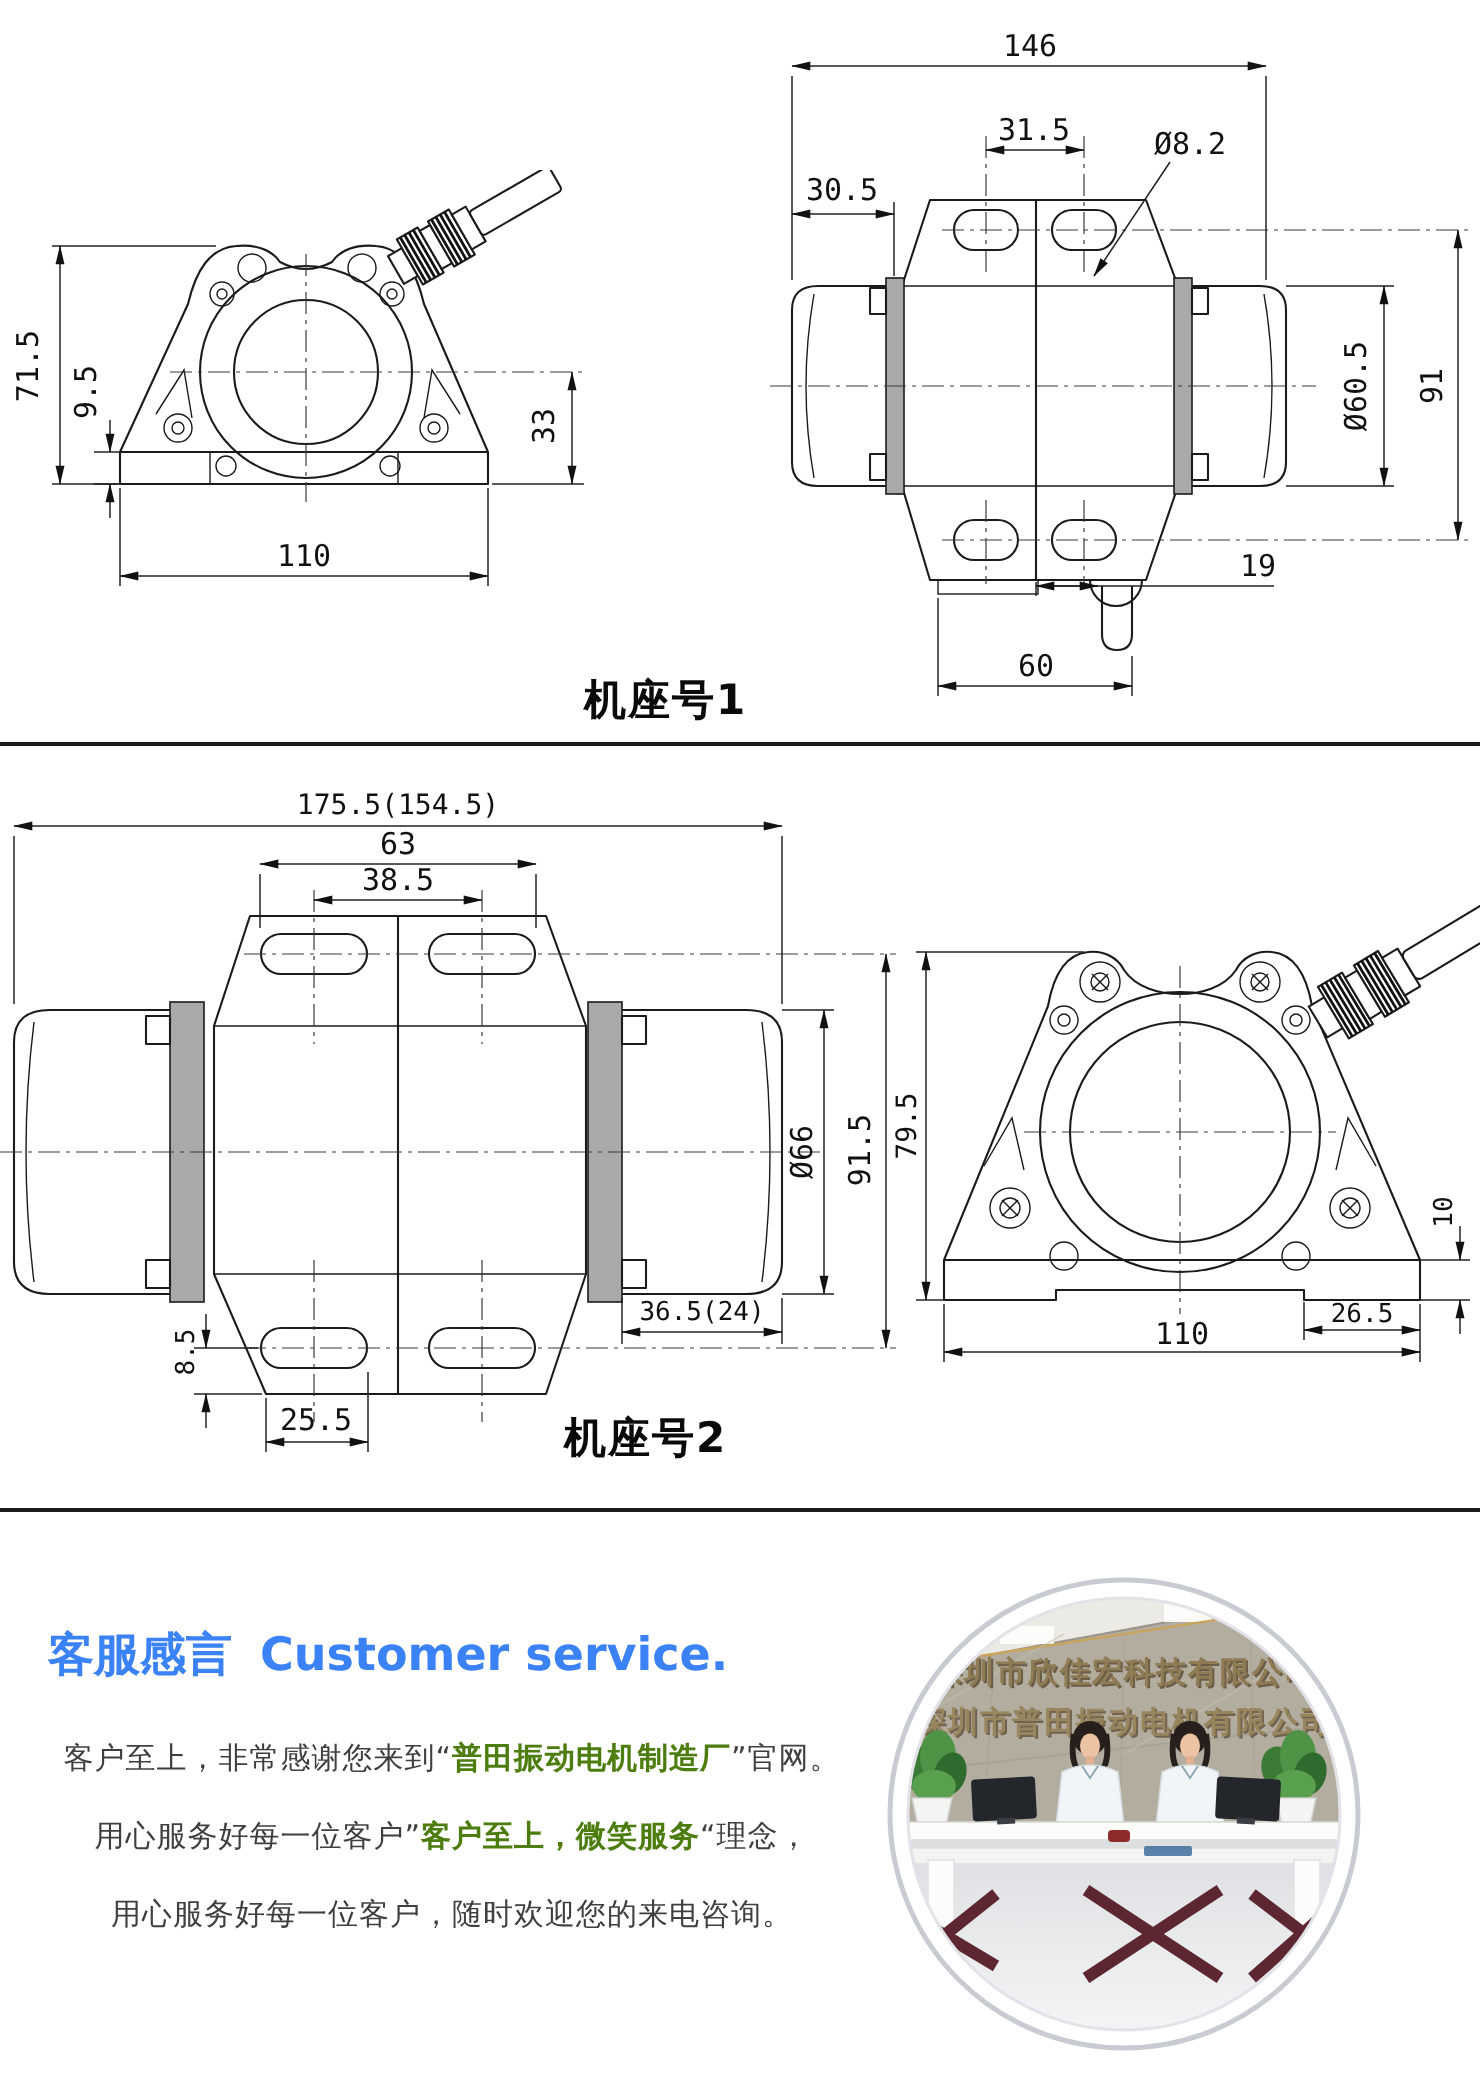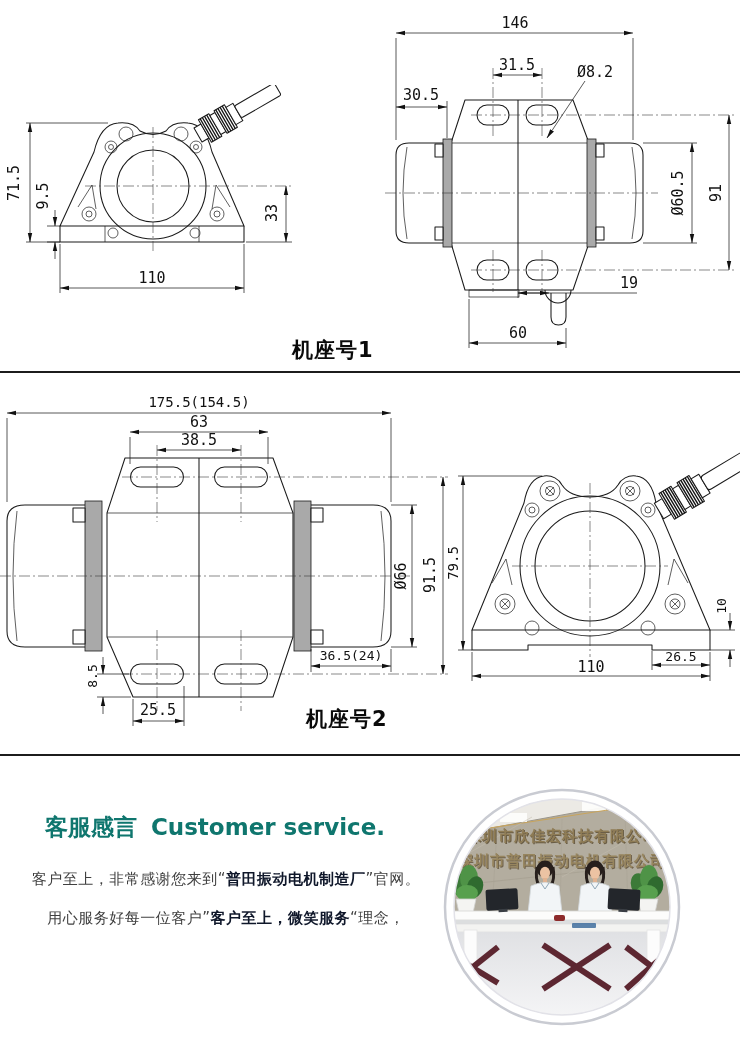--- a/index.html
+++ b/index.html
@@ -13,26 +13,26 @@
   .ln{fill:none;stroke:#1b1b1b;stroke-width:1.05;stroke-linejoin:round;}
   .fw{fill:#fff;stroke:#1b1b1b;stroke-width:1.05;stroke-linejoin:round;}
   .tn{fill:none;stroke:#1b1b1b;stroke-width:0.7;}
   .dm{fill:none;stroke:#222;stroke-width:0.75;}
   .cl{fill:none;stroke:#3a3a3a;stroke-width:0.6;stroke-dasharray:11 3 2 3;}
   .hb{fill:#a9a9a9;stroke:#1b1b1b;stroke-width:0.8;}
   .rib{stroke:#111;stroke-width:1.4;}
   text.dt{font-family:"DejaVu Sans Mono","Liberation Mono",monospace;font-size:15px;fill:#111;}
   text.ds{font-family:"DejaVu Sans Mono","Liberation Mono",monospace;font-size:13px;fill:#111;}
   
-  .cs-title{position:absolute;left:0;top:812px;width:430px;text-align:center;
-        font-size:23px;font-weight:800;color:#0f766e;}
+  .cs-title{position:absolute;left:24px;top:812px;width:430px;text-align:left;
+        font-size:23px;font-weight:800;color:#3b82f6;}
   .cs-title .en{margin-left:14px;}
   .cs-p{position:absolute;left:2px;width:448px;text-align:center;font-size:15px;
         color:#3f3f3f;letter-spacing:0.5px;}
-  .cs-p b{color:#0f172a;font-weight:800;}
+  .cs-p b{color:#4d7c0f;font-weight:800;}
   
   .wallsign{font-family:"DejaVu Sans",sans-serif;font-weight:800;font-size:15px;letter-spacing:1px;}
 </style>
 </head>
 <body>
 
 <div class="page">
 
   <svg class="abs" style="left:0;top:85px" width="310" height="225" viewBox="0 0 310 225">
     <defs>
@@ -312,32 +312,35 @@
       <line class="dm" x1="28" y1="227" x2="28" y2="256"></line>
       <line class="dm" x1="266" y1="227" x2="266" y2="256"></line>
       <line class="dm" x1="28" y1="251" x2="266" y2="251" marker-start="url(#ar4)" marker-end="url(#ar4)"></line>
       <text class="dt" text-anchor="middle" x="147" y="247">110</text>
       <line class="dm" x1="208" y1="226" x2="208" y2="245"></line>
       <line class="dm" x1="208" y1="240" x2="266" y2="240" marker-start="url(#ar4)" marker-end="url(#ar4)"></line>
       <text class="ds" text-anchor="middle" x="237" y="236">26.5</text>
     </g>
   </svg>
 
-  <div class="frame-label" style="left:306px;top:705px">机座号2</div>
+  <div class="frame-label" style="left:282px;top:705px">机座号2</div>
 
   <div class="sep" style="top:754px"></div>
 
   <div class="cs-title">
     <span>客服感言</span><span class="en">Customer service.</span>
   </div>
   <div class="cs-p" style="top:870px">
     <span>客户至上，非常感谢您来到“</span><b>普田振动电机制造厂</b><span>”官网。</span>
   </div>
   <div class="cs-p" style="top:909px">
     <span>用心服务好每一位客户”</span><b>客户至上，微笑服务</b><span>“理念，</span>
+  </div>
+  <div class="cs-p" style="top:948px">
+    <span>用心服务好每一位客户，随时欢迎您的来电咨询。</span>
   </div>
 
   <svg class="abs" style="left:442px;top:787px" width="240" height="248" viewBox="0 0 240 248">
     <defs>
       <clipPath id="photoClip">
           <circle cx="120" cy="120" r="108"></circle>
         </clipPath>
       <linearGradient id="gradDesk" x1="0" y1="0" x2="0" y2="1">
         <stop offset="0" stop-color="#e0e1e4"></stop>
           <stop offset="1" stop-color="#f8f8f9"></stop>

